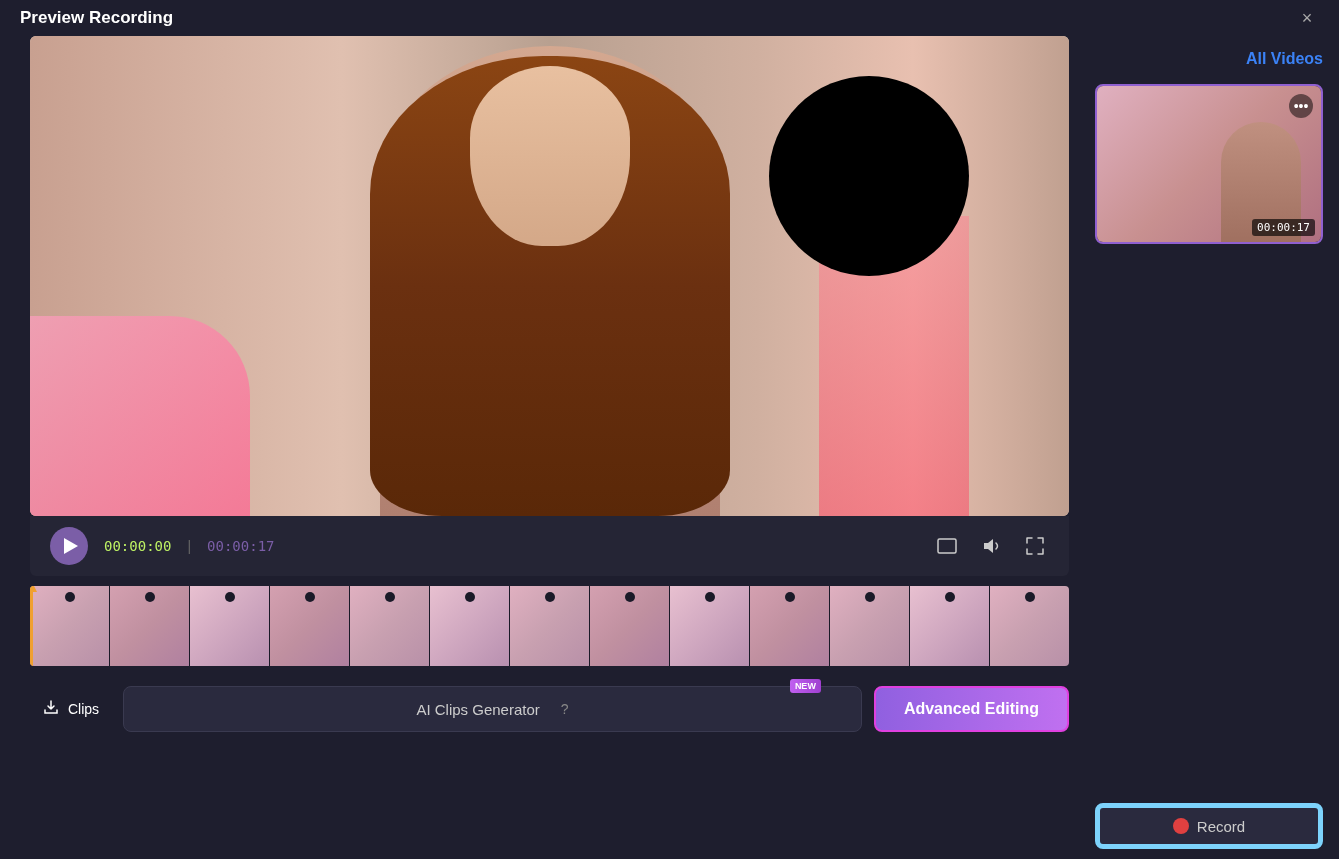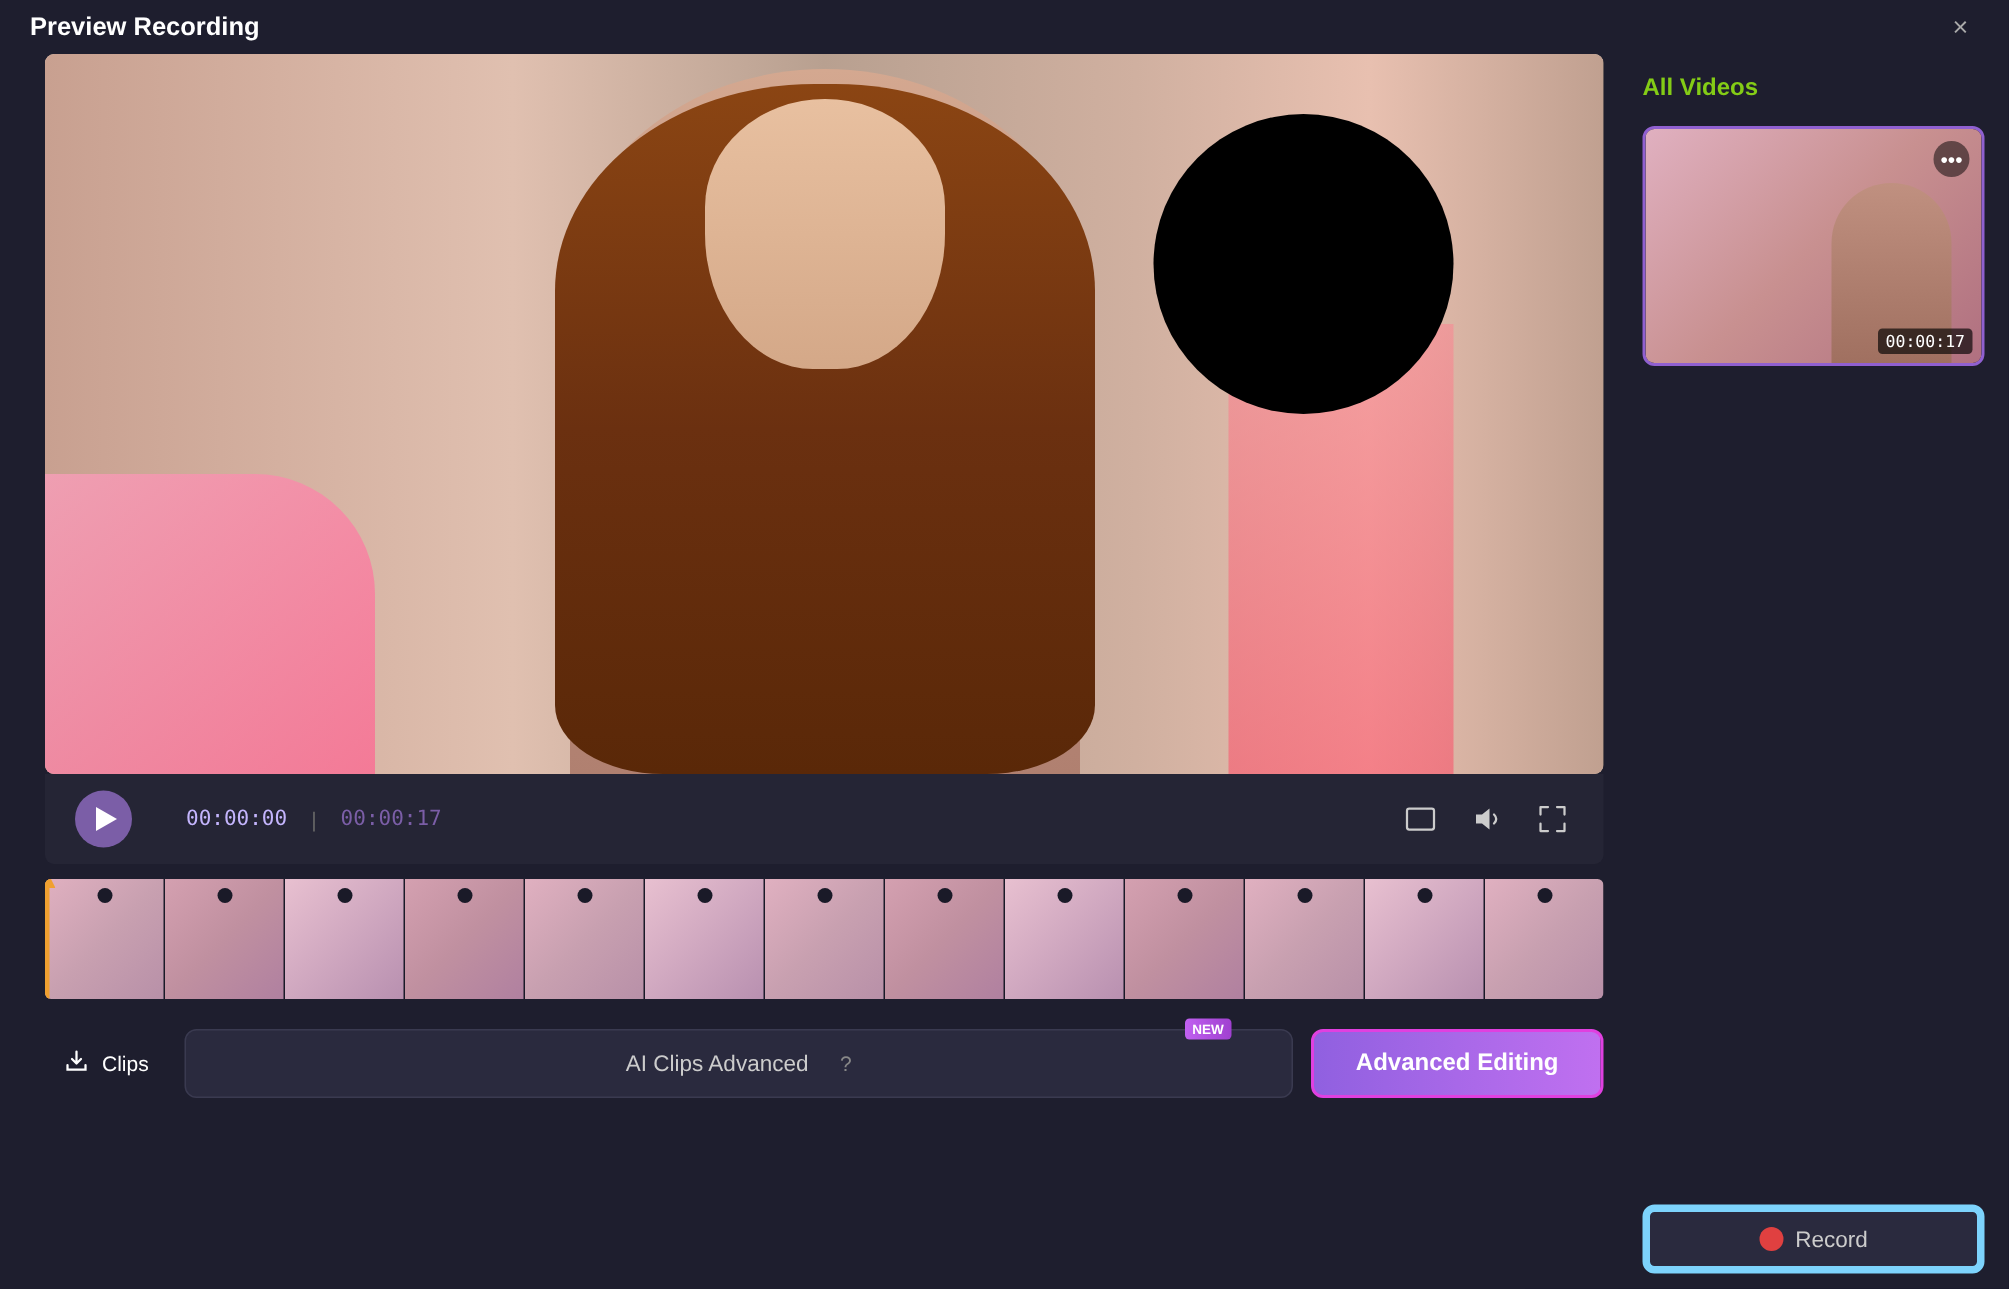--- a/index.html
+++ b/index.html
@@ -160,24 +160,23 @@
     }
     .play-icon {
       width: 0;
       height: 0;
       border-top: 8px solid transparent;
       border-bottom: 8px solid transparent;
       border-left: 14px solid #fff;
       margin-left: 3px;
     }
     .time-current {
-      color: #c4b5fd;
+      color: #bef264;
       font-size: 14px;
       font-family: monospace;
-      margin-left: 20px;
     }
     .time-divider {
       color: #666;
       font-size: 14px;
     }
     .time-total {
       color: #7b5ea7;
       font-size: 14px;
       font-family: monospace;
     }
@@ -317,22 +316,23 @@
       background: #1e1e2e;
       padding: 10px 16px;
       display: flex;
       flex-direction: column;
       gap: 12px;
       flex-shrink: 0;
     }
     .all-videos-title {
       font-size: 16px;
       font-weight: 700;
-      color: #84cc16;
+      color: #3b82f6;
       padding: 4px 0;
+      text-align: right;
     }
     .video-thumbnail-card {
       width: 100%;
       height: 160px;
       border-radius: 8px;
       border: 2px solid #9060d0;
       position: relative;
       overflow: hidden;
       cursor: pointer;
     }
@@ -504,21 +504,21 @@
           <span class="export-icon">
             <svg width="18" height="18" viewBox="0 0 18 18" fill="none">
               <path d="M3,12 L3,15 L15,15 L15,12" stroke="#fff" stroke-width="1.5" fill="none" stroke-linecap="round"></path>
               <path d="M9,3 L9,11 M6,8 L9,11 L12,8" stroke="#fff" stroke-width="1.5" fill="none" stroke-linecap="round" stroke-linejoin="round"></path>
             </svg>
           </span>
           <span>Clips</span>
         </div>
         <div class="ai-clips-btn">
           <span class="new-badge">NEW</span>
-          <span>AI Clips Advanced</span>
+          <span>AI Clips Generator</span>
           <span class="help-icon">?</span>
         </div>
         <div class="advanced-editing-btn">
           <span>Advanced Editing</span>
         </div>
       </div>
 
     </div>
 
     <div class="right-panel">

